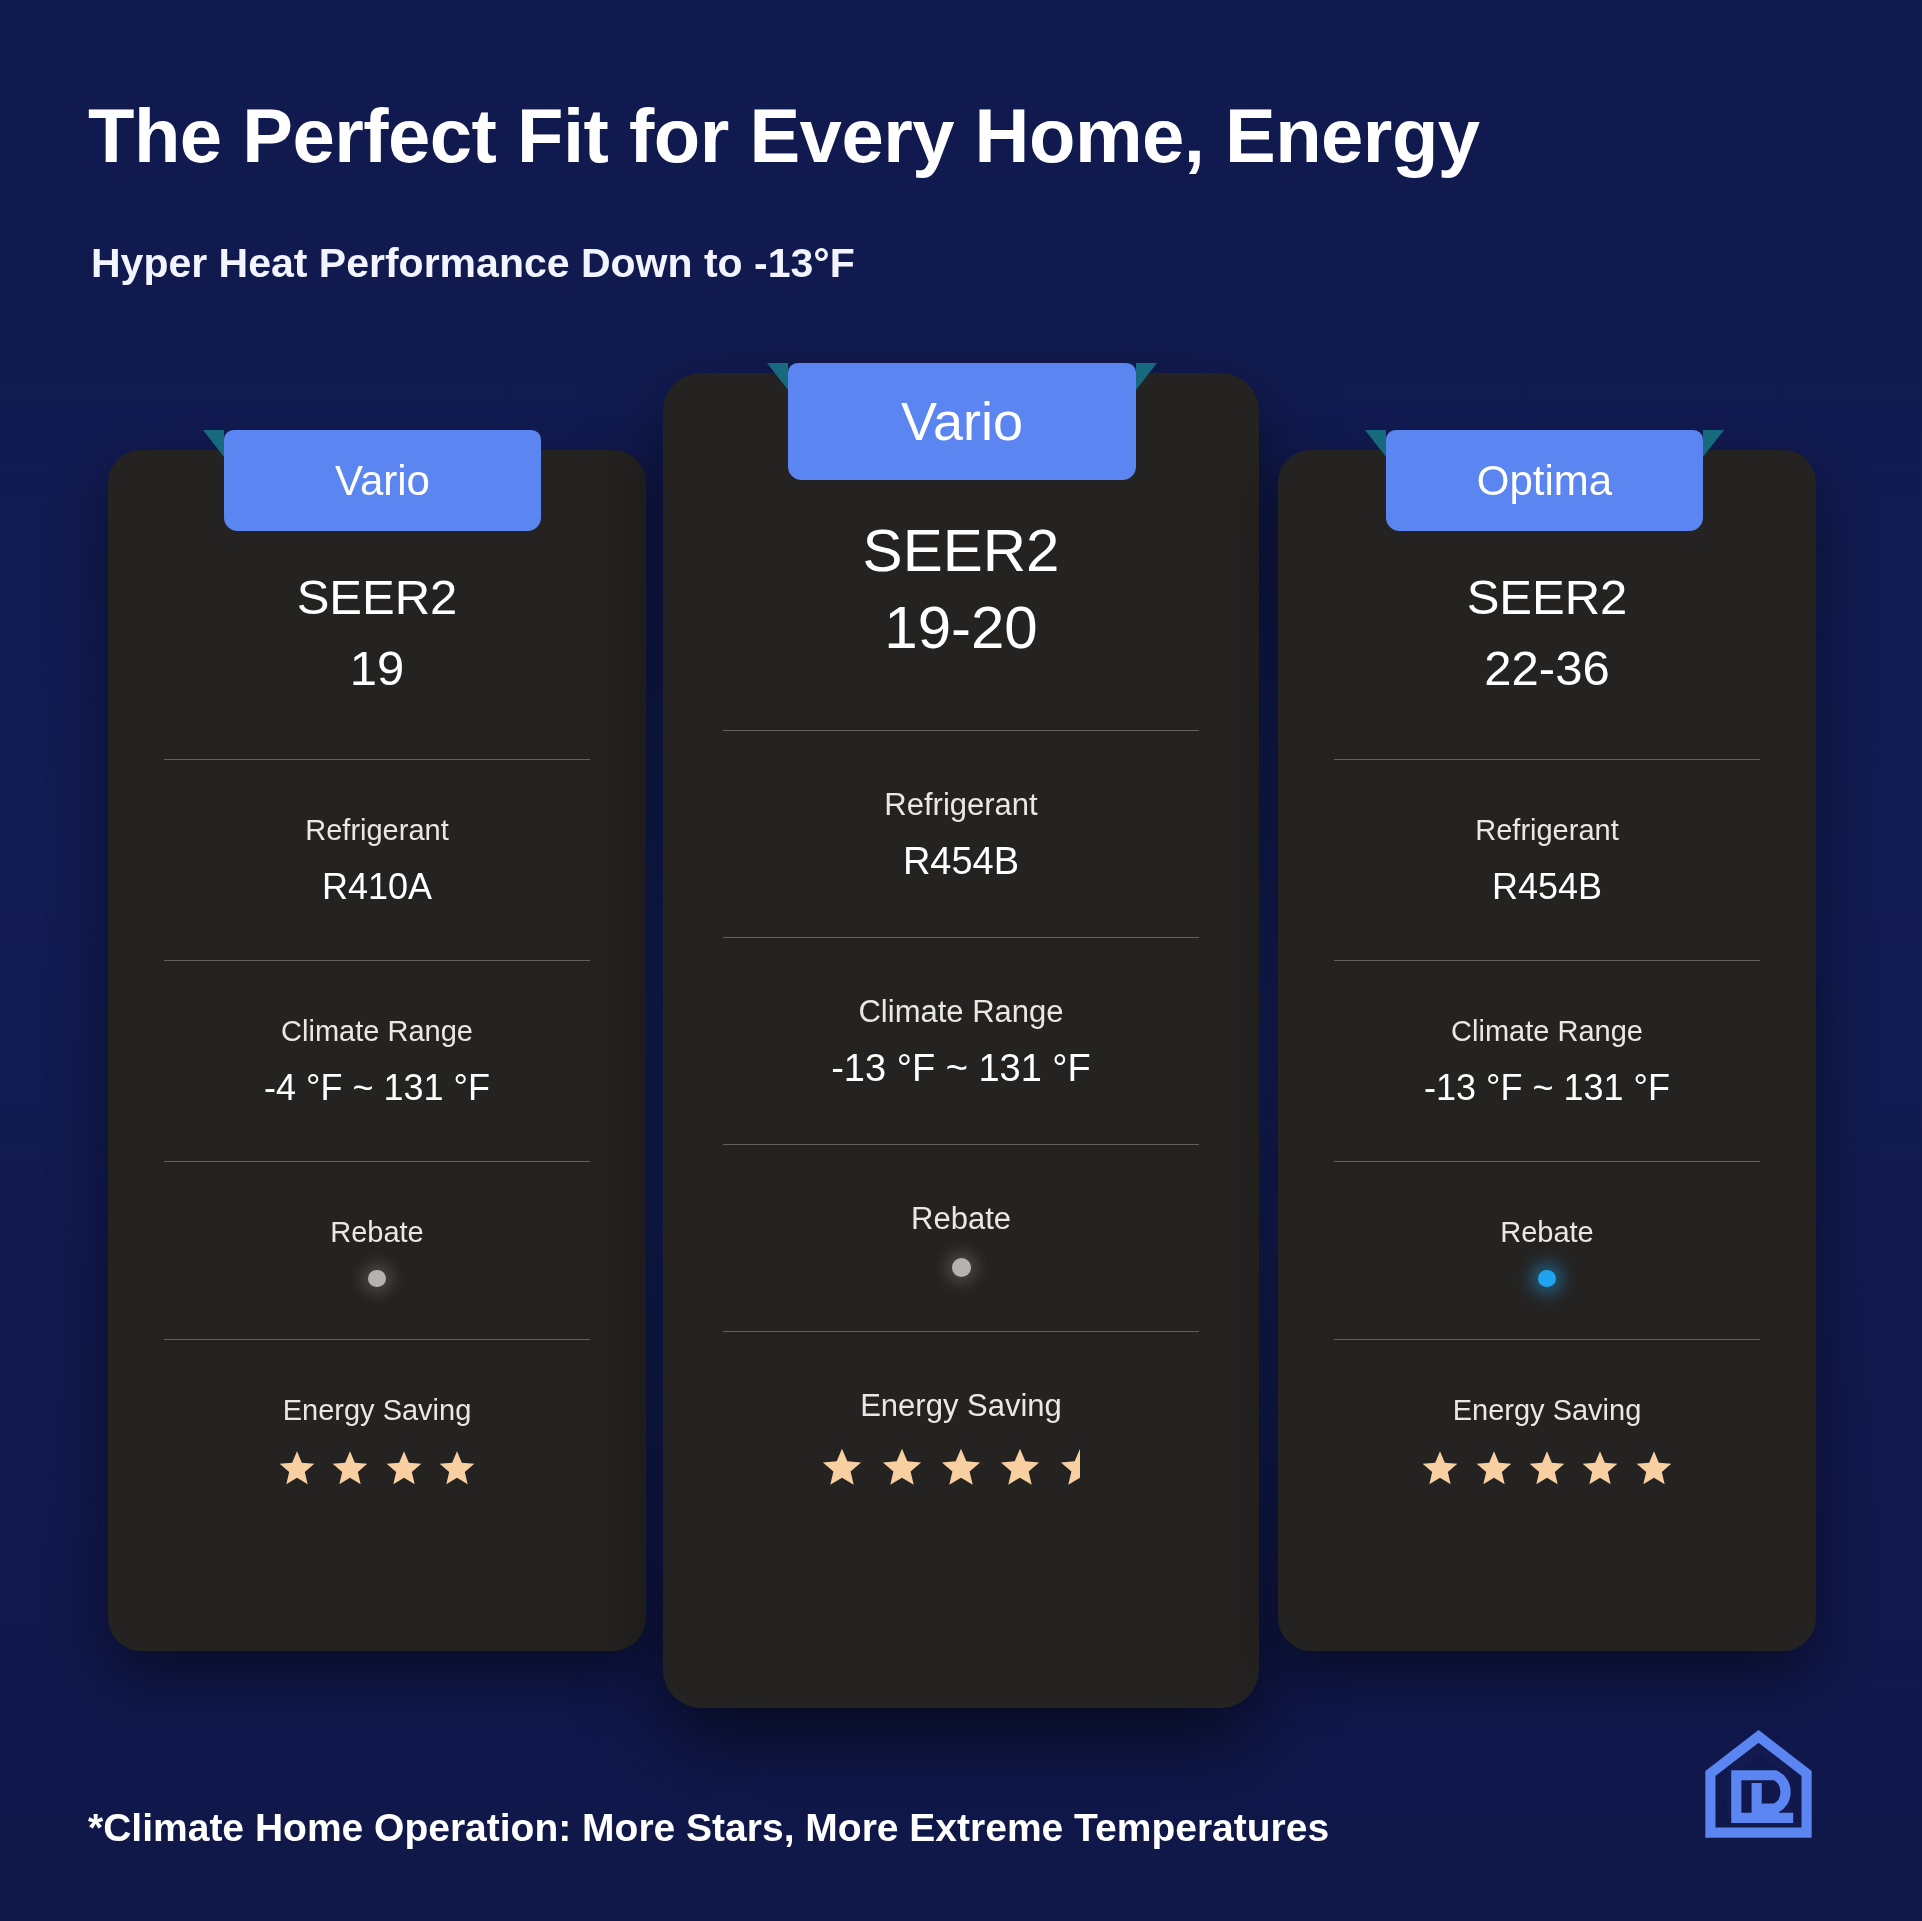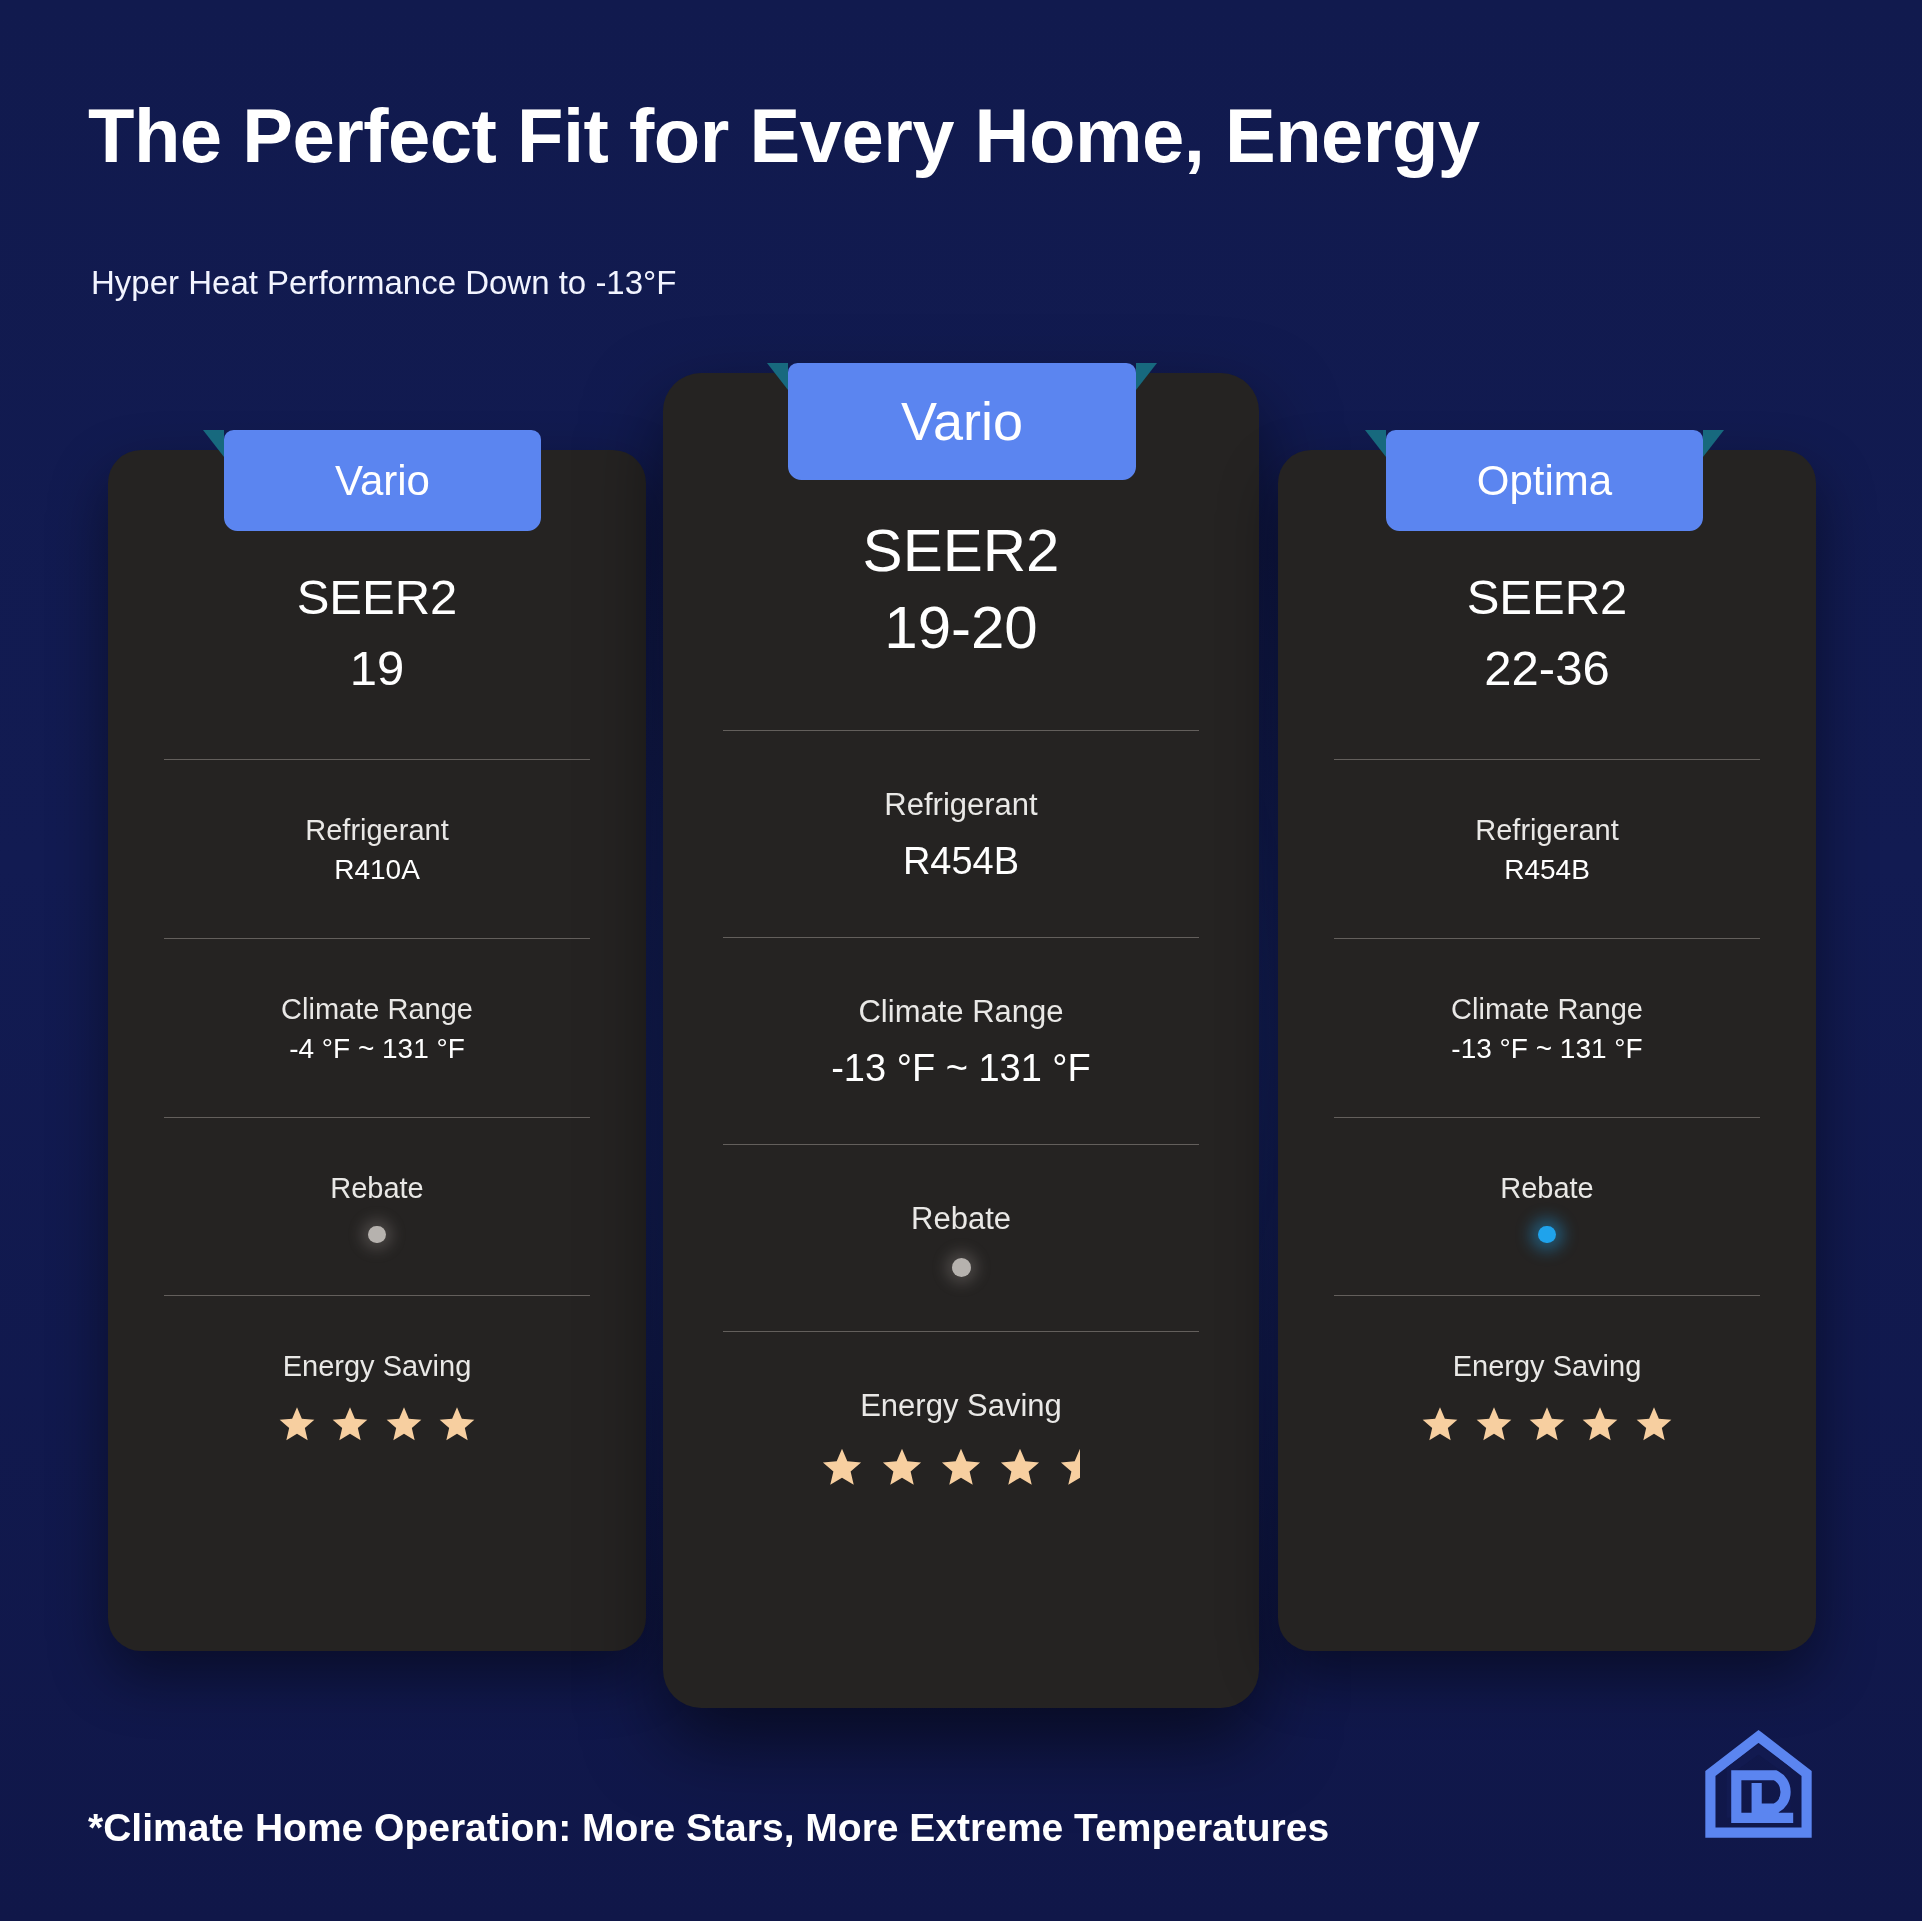--- a/index.html
+++ b/index.html
@@ -21,22 +21,22 @@
 
   .page{ position:absolute; inset:0; }
 
   
   .title{
     position:absolute; left:88px; top:92px;
     font-size:76px; font-weight:700; color:#ffffff;
     letter-spacing:-0.5px; white-space:nowrap;
   }
   .subtitle{
-    position:absolute; left:91px; top:264px;
-    font-size:33px; font-weight:400; color:#f2f4ff;
+    position:absolute; left:91px; top:240px;
+    font-size:41px; font-weight:700; color:#f2f4ff;
     letter-spacing:0px; white-space:nowrap;
   }
 
   
   .cards{ position:absolute; left:0; top:0; width:1922px; height:1921px; }
 
   .glow{
     position:absolute;
     left:615px; top:384px; width:730px; height:1268px;
     border-radius:58px;
@@ -119,21 +119,21 @@
     width:100%; display:flex; flex-direction:column; align-items:center;
   }
   .row-label{
     color:#e9e8e6; font-weight:400;
   }
   .row-value{
     color:#ffffff; font-weight:400;
   }
   .card.side .row{ margin-top:54px; }
   .card.side .row-label{ font-size:29px; }
-  .card.side .row-value{ font-size:28px; margin-top:7px; }
+  .card.side .row-value{ font-size:36px; margin-top:19px; }
   .card.center .row{ margin-top:56px; }
   .card.center .row-label{ font-size:31px; }
   .card.center .row-value{ font-size:38px; margin-top:17.3px; }
 
   .card.side .row + .rule{ margin-top:52px; }
   .card.center .row + .rule{ margin-top:54px; }
 
   .dot{
     border-radius:50%;
     margin-top:21px;

